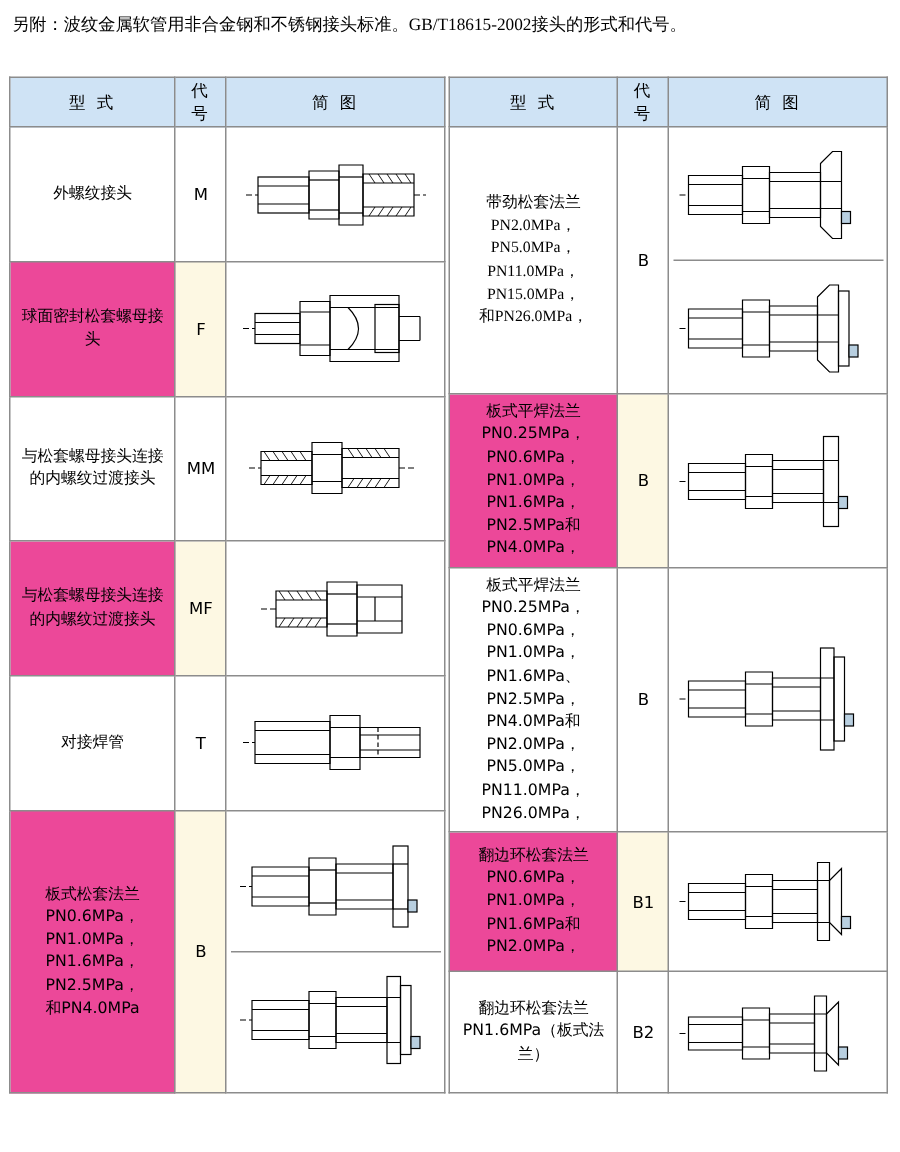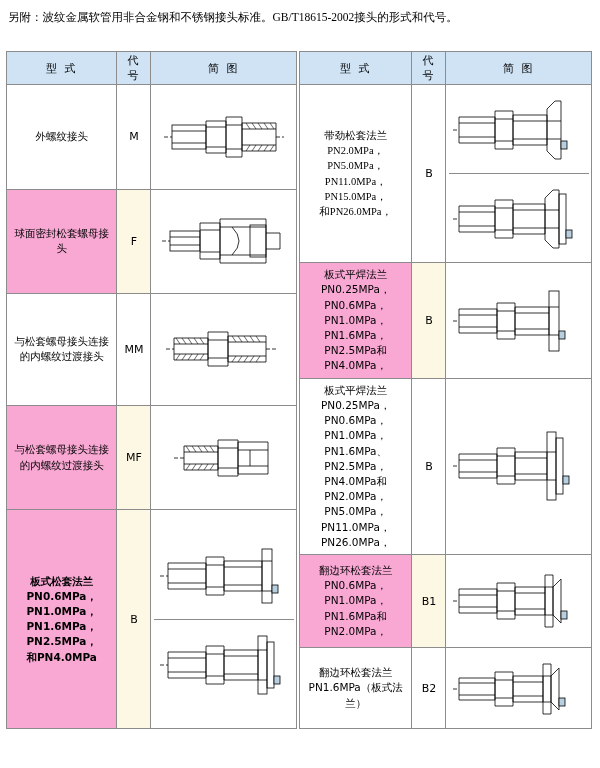--- a/index.html
+++ b/index.html
@@ -55,21 +55,21 @@
     height: 22px;
     text-align: center;
     letter-spacing: 2px;
   }
   td.name {
     padding: 4px 5px;
     font-size: 10.5px;
     line-height: 1.45;
     text-align: center;
   }
-  td.name.shaded { background: #f9a8d4; }
+  td.name.shaded { background: #ec4899; }
   td.code {
     text-align: center;
     font-size: 11px;
     width: 34px;
   }
   td.code.shaded { background: #fdf8e3; }
   td.fig {
     padding: 0;
     text-align: center;
     background: #ffffff;
@@ -243,23 +243,44 @@
                 <path d="M84 26 L114 26 L114 58 L84 58 Z"></path>
                 <line x1="84" y1="34" x2="114" y2="34"></line>
                 <line x1="84" y1="50" x2="114" y2="50"></line>
                 <line x1="96" y1="34" x2="96" y2="50"></line>
                 <line x1="20" y1="42" x2="30" y2="42" stroke-dasharray="4 2"></line>
               </g>
             </svg>
           </td>
         </tr>
 
-
-        <tr>
-          <td class="name shaded" style="white-space:pre-line;font-weight:bold;">板式松套法兰
+        <tr>
+          <td class="name">对接焊管</td>
+          <td class="code">T</td>
+          <td class="fig">
+            <svg width="140" height="84" viewBox="0 0 140 84">
+              <g fill="none" stroke="#000" stroke-width="0.8">
+                <path d="M16 28 L66 28 L66 56 L16 56 Z"></path>
+                <line x1="16" y1="34" x2="66" y2="34"></line>
+                <line x1="16" y1="50" x2="66" y2="50"></line>
+                <path d="M66 24 L86 24 L86 60 L66 60 Z"></path>
+                <line x1="66" y1="32" x2="86" y2="32"></line>
+                <line x1="66" y1="52" x2="86" y2="52"></line>
+                <path d="M86 32 L126 32 L126 52 L86 52 Z"></path>
+                <line x1="86" y1="37" x2="126" y2="37"></line>
+                <line x1="86" y1="47" x2="126" y2="47"></line>
+                <line x1="98" y1="32" x2="98" y2="52" stroke-dasharray="3 2"></line>
+                <line x1="8" y1="42" x2="16" y2="42" stroke-dasharray="4 2"></line>
+              </g>
+            </svg>
+          </td>
+        </tr>
+
+        <tr>
+          <td class="name shaded" style="white-space:pre-line;">板式松套法兰
 PN0.6MPa，PN1.0MPa，
 PN1.6MPa，PN2.5MPa，
 和PN4.0MPa</td>
           <td class="code shaded">B</td>
           <td class="fig" style="padding:0;">
             <svg width="140" height="88" viewBox="0 0 140 88" style="border-bottom:1px solid #8c8c8c;">
               <g fill="none" stroke="#000" stroke-width="0.8">
                 <path d="M14 32 L52 32 L52 58 L14 58 Z"></path>
                 <line x1="14" y1="38" x2="52" y2="38"></line>
                 <line x1="14" y1="52" x2="52" y2="52"></line>

